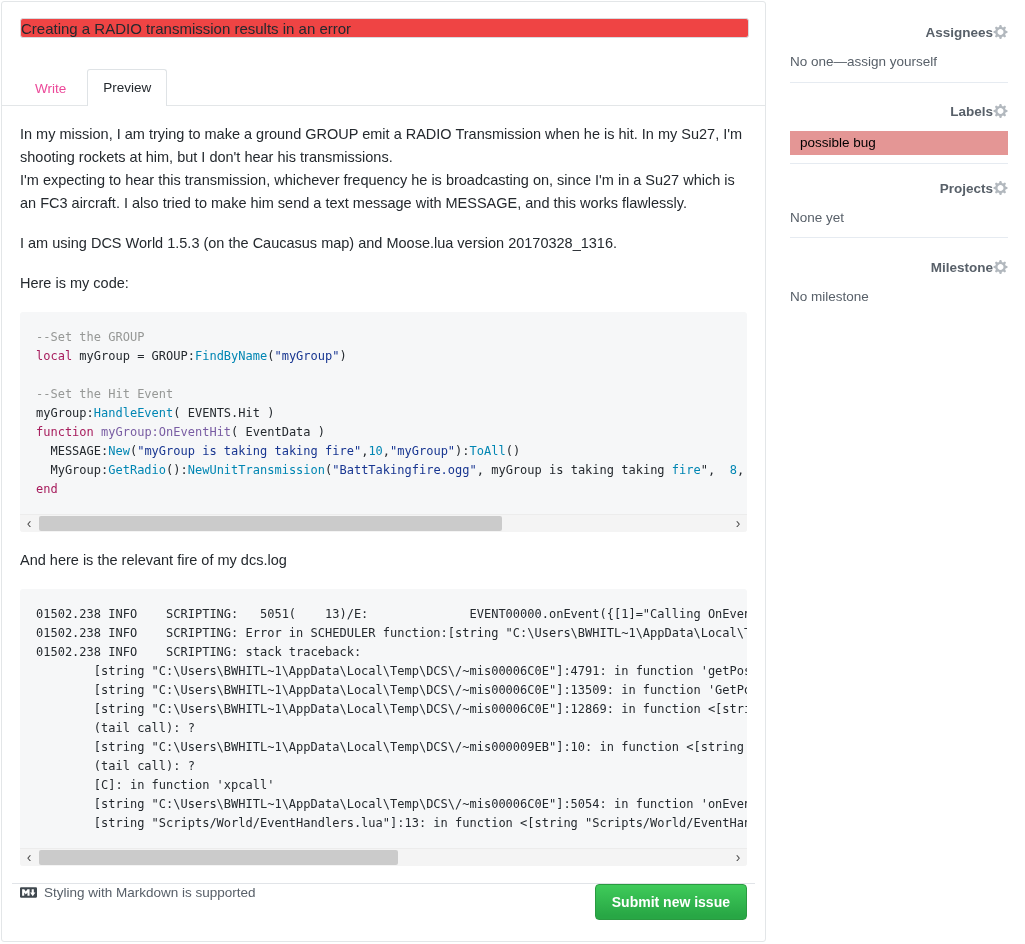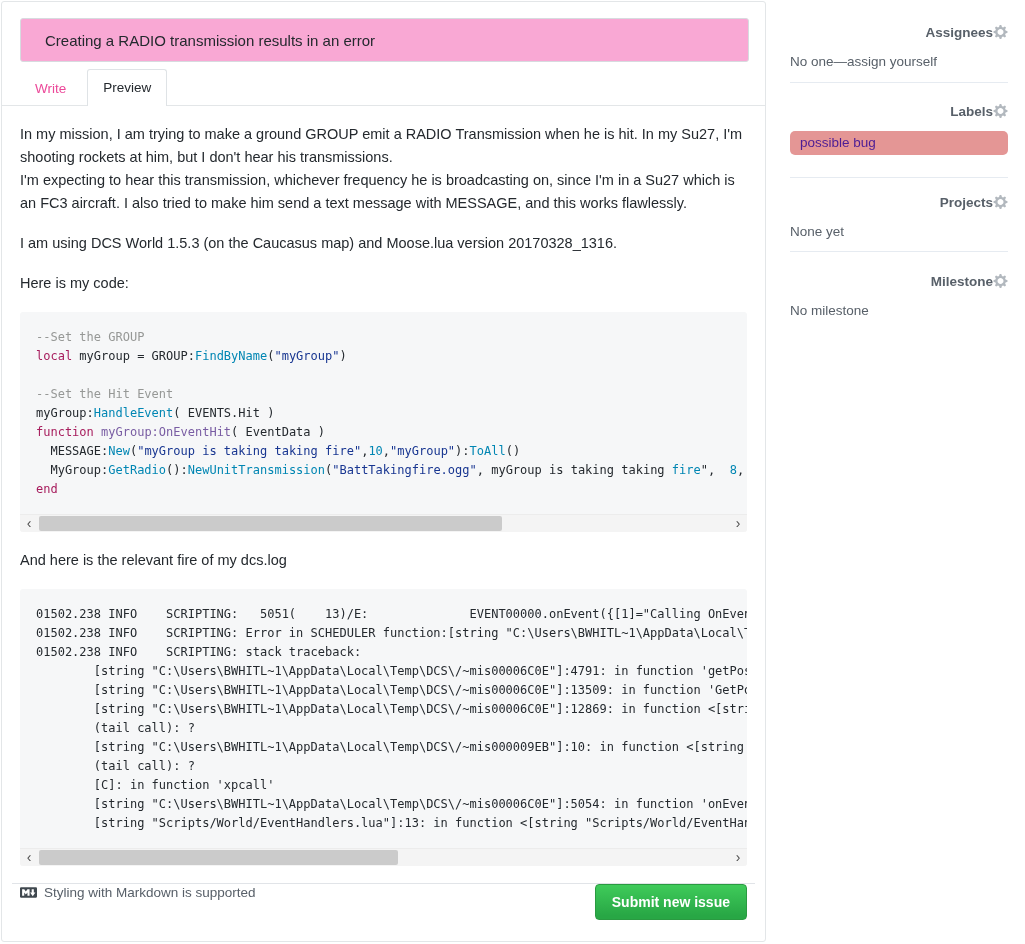--- a/index.html
+++ b/index.html
@@ -2,22 +2,22 @@
 <html><head>
 <meta charset="utf-8">
 <style>
   html,body{margin:0;padding:0;background:#fff;width:1025px;height:944px;overflow:hidden;
     font-family:"Liberation Sans","DejaVu Sans",sans-serif;color:#24292e;}
   .page{position:relative;width:1025px;height:944px;}
 
   
   .panel{position:absolute;left:1px;top:1px;width:765px;height:941px;background:#fff;
     border:1px solid #e3e6e8;border-radius:3px;box-sizing:border-box;overflow:hidden;}
-  .title-input{position:absolute;left:18px;top:16px;width:729px;height:44px;box-sizing:border-box;
-    background:#f9a8d4;border:1px solid #d7dbdf;border-radius:3px;padding:0 24px;
+  .title-input{position:absolute;left:18px;top:16px;width:729px;height:20px;box-sizing:border-box;
+    background:#ef4444;border:1px solid #d7dbdf;border-radius:3px;padding:0 0;
     font-size:15px;color:#24292e;font-family:"Liberation Sans","DejaVu Sans",sans-serif;outline:none;}
   .tabnav{position:absolute;left:0;right:0;top:66px;height:37px;border-bottom:1px solid #e3e6e8;
     display:flex;align-items:flex-end;padding-left:18px;box-sizing:content-box;}
   .tab{font-size:13.5px;color:#ec4899;padding:10px 15px 9px;cursor:pointer;}
   .tab.active{color:#24292e;background:#fff;border:1px solid #dfe3e6;border-bottom:none;
     border-radius:3px 3px 0 0;margin-bottom:-1px;padding-bottom:11px;margin-left:6px;}
   .preview-body{position:absolute;left:18px;right:18px;top:104px;}
   .md-p{font-size:14.5px;line-height:23px;margin:17px 0;}
   .prewrap{white-space:pre-line;}
 
@@ -46,27 +46,27 @@
     padding:0 8px;box-sizing:border-box;}
   .md-note{display:flex;align-items:center;gap:7px;color:#586069;font-size:13.5px;}
   .btn-primary{background:linear-gradient(#3fcb5a,#28a745 90%);border:1px solid #2a9a41;
     color:#fff;font-weight:bold;font-size:14px;padding:9px 16px;border-radius:4px;
     font-family:"Liberation Sans","DejaVu Sans",sans-serif;cursor:pointer;}
 
   
   .sidebar{position:absolute;left:790px;top:0;width:218px;}
   .sb-section{border-bottom:1px solid #e6ebf1;position:relative;}
   .sb-section.last{border-bottom:none;}
-  .s1{padding:24px 0 13px;} .s2{padding:20px 0 22px;} .s3{padding:16px 0 12px;} .s4{padding:21px 0 16px;}
+  .s1{padding:24px 0 13px;} .s2{padding:20px 0 8px;} .s3{padding:16px 0 12px;} .s4{padding:21px 0 16px;}
   .sb-head{display:flex;align-items:center;justify-content:flex-end;}
   .sb-heading{font-size:13.5px;font-weight:bold;color:#586069;}
   .sb-value{font-size:13.5px;color:#586069;margin-top:14px;}
   .gear{cursor:pointer;}
-  .label-chip{margin-top:12px;height:24px;line-height:24px;padding:0 10px;border-radius:5px;
-    font-size:13.5px;color:#4c1d95;cursor:pointer;}
+  .label-chip{margin-top:12px;height:24px;line-height:24px;padding:0 10px;border-radius:0;
+    font-size:13.5px;color:#000000;cursor:pointer;}
 </style>
 </head>
 <body>
 
 <div class="page">
 
   <div class="panel">
 
     <input class="title-input" type="text" value="Creating a RADIO transmission results in an error" style="">
 

